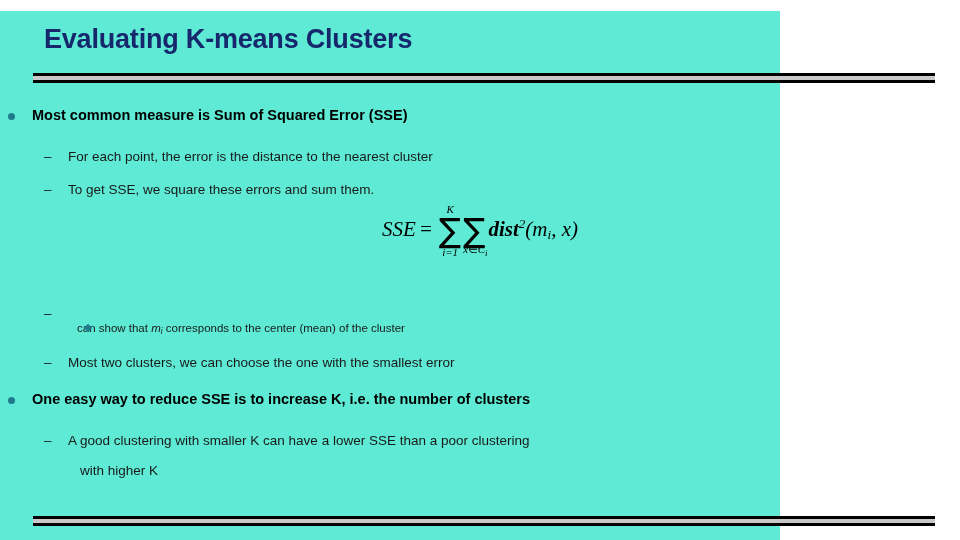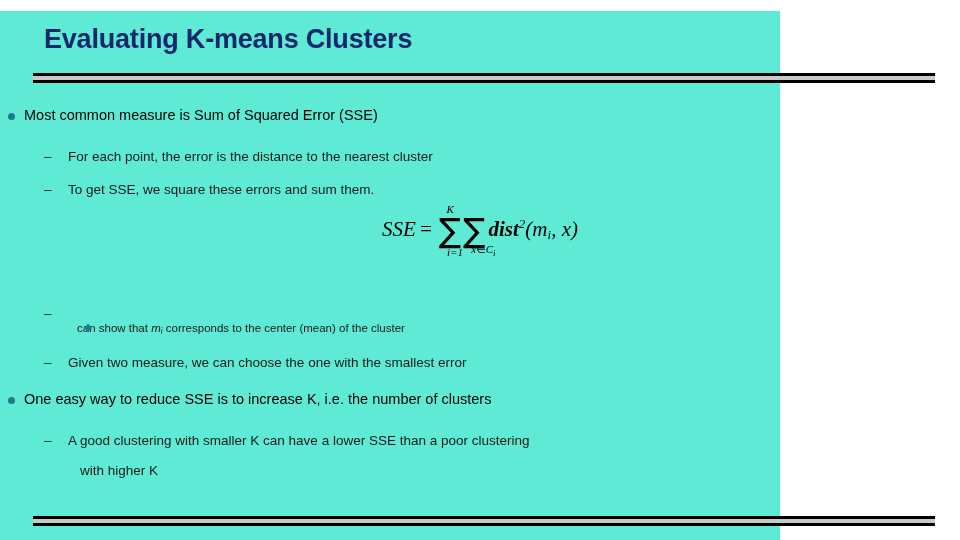--- a/index.html
+++ b/index.html
@@ -60,24 +60,24 @@
   }
 
   .row {
     position: relative;
     display: block;
   }
 
   
   .lvl1 {
     position: relative;
-    padding-left: 24px;
+    padding-left: 32px;
     margin-left: 0px;
     font-size: 14.5px;
-    font-weight: normal;
+    font-weight: bold;
     color: #000000;
     line-height: 1.35;
   }
   .lvl1 .bul {
     position: absolute;
     left: 8px;
     top: 7px;
     width: 7px;
     height: 7px;
     border-radius: 50%;
@@ -177,21 +177,21 @@
   .sigma .top {
     position: absolute;
     left: 0; right: 0;
     top: -12px;
     font-size: 11px;
     font-style: italic;
     font-family: "Liberation Serif", serif;
   }
   .sigma .bot {
     position: absolute;
-    left: 8px; right: 0;
+    left: 0; right: 0;
     bottom: -12px;
     font-size: 11px;
     font-style: italic;
     font-family: "Liberation Serif", serif;
     white-space: nowrap;
   }
   .sigma .bot .ns { font-style: normal; }
   .formula .fn { font-style: italic; margin-left: 2px; font-weight: bold; }
   .formula sup.p {
     font-size: 0.62em;
@@ -244,21 +244,21 @@
 
     <div class="row lvl3">
       <span class="bul"></span>
       <span><span>can show that </span><i class="v">m</i><sub class="v">i</sub><span> corresponds to the center (mean) of the cluster</span></span>
     </div>
 
     <div class="sp-d"></div>
 
     <div class="row lvl2">
       <span class="bul">–</span>
-      <span>Given two measure, we can choose the one with the smallest error</span>
+      <span>Most two clusters, we can choose the one with the smallest error</span>
     </div>
 
     <div class="sp-e"></div>
 
     <div class="row lvl1">
       <span class="bul"></span>
       <span>One easy way to reduce SSE is to increase K, i.e. the number of clusters</span>
     </div>
 
     <div class="sp-a"></div>

